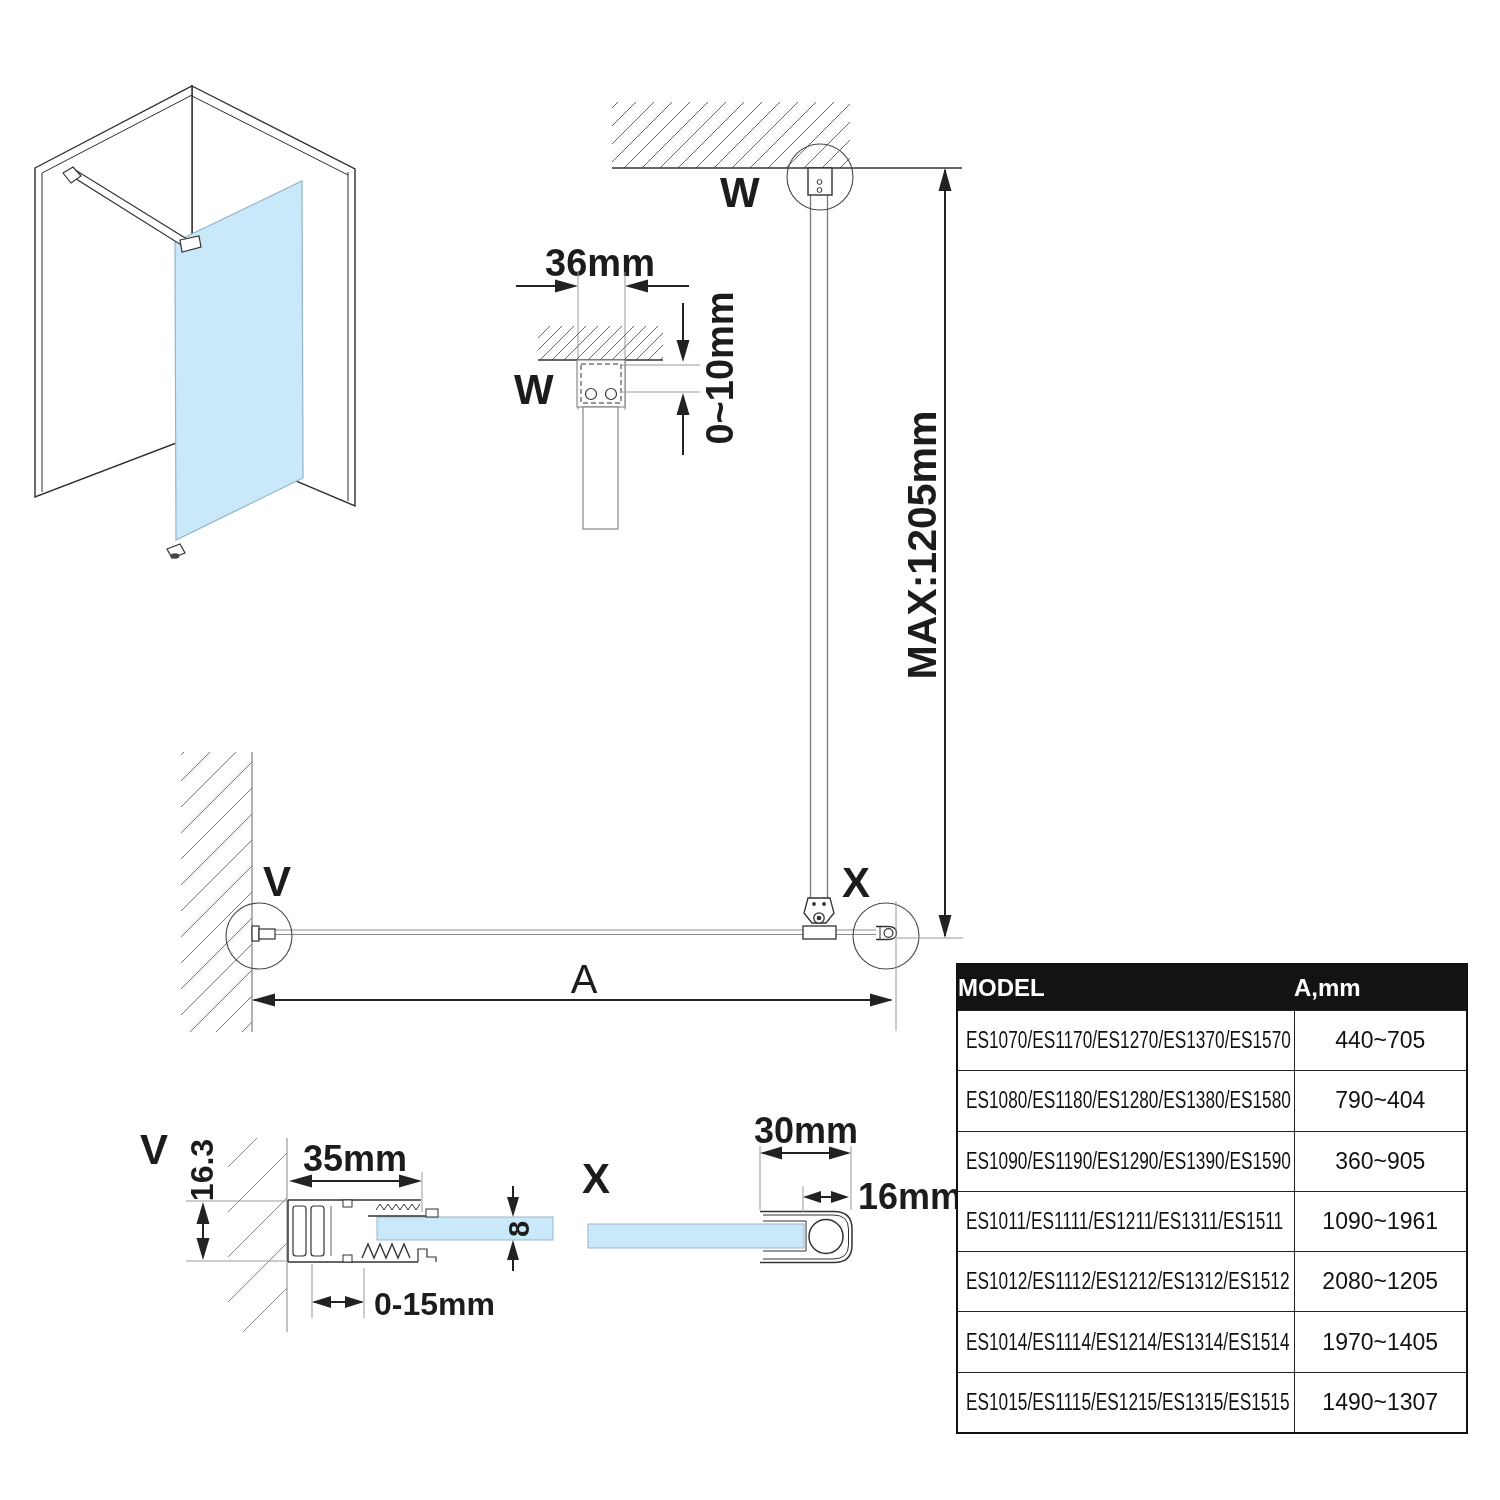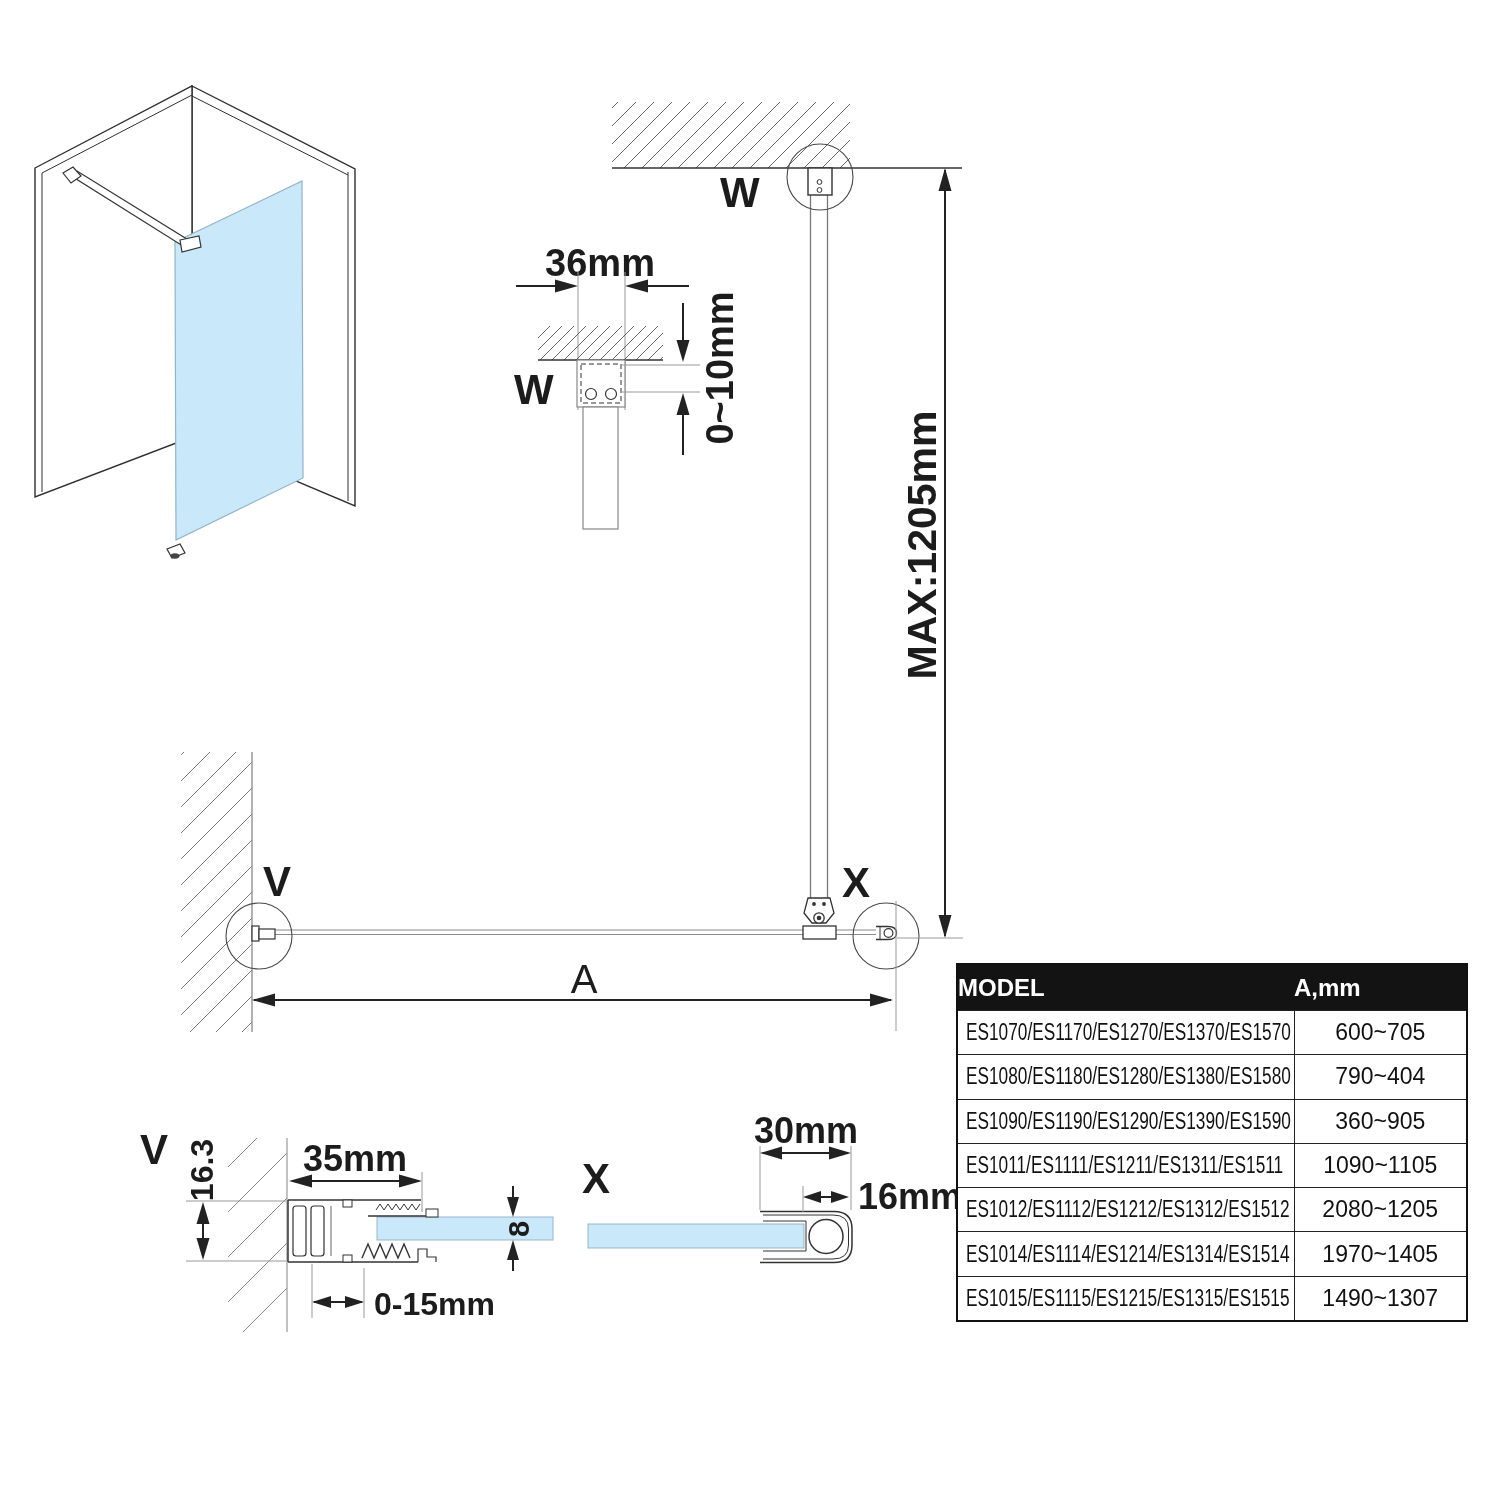--- a/index.html
+++ b/index.html
@@ -12,21 +12,21 @@
   .dim-s{font-weight:bold;font-size:32px;}
   .dim-a{font-weight:normal;font-size:40px;}
   .dim-8{font-weight:bold;font-size:29px;}
 
   
   .spec-table{position:absolute;left:956px;top:963px;width:510px;border-collapse:collapse;
               table-layout:fixed;background:#fff;border:2px solid #111;}
   .spec-table th{background:#131313;color:#fff;font-weight:bold;font-size:24px;height:45px;
                  text-align:left;padding:0;}
   .spec-table td{border-top:1px solid #222;font-size:23px;color:#111;height:43.3px;
-                 white-space:nowrap;overflow:visible;padding:0;}
+                 white-space:nowrap;overflow:visible;padding:8px;}
   .spec-table col.c-model{width:337px;}
   .spec-table col.c-a{width:173px;}
   td.model-cell{padding-left:8px;border-right:1px solid #222;}
   td.model-cell span{display:inline-block;transform:scaleX(0.75);transform-origin:0 50%;}
   td.a-cell{text-align:center;}
 </style>
 </head>
 <body>
 
 <div id="canvas">
@@ -226,33 +226,33 @@
       </colgroup>
   <thead>
     <tr>
       <th>MODEL</th>
       <th>A,mm</th>
     </tr>
   </thead>
   <tbody>
     <tr>
       <td class="model-cell"><span>ES1070/ES1170/ES1270/ES1370/ES1570</span></td>
-      <td class="a-cell">600~705</td>
+      <td class="a-cell">440~705</td>
     </tr>
     <tr>
       <td class="model-cell"><span>ES1080/ES1180/ES1280/ES1380/ES1580</span></td>
       <td class="a-cell">790~404</td>
     </tr>
     <tr>
       <td class="model-cell"><span>ES1090/ES1190/ES1290/ES1390/ES1590</span></td>
       <td class="a-cell">360~905</td>
     </tr>
     <tr>
       <td class="model-cell"><span>ES1011/ES1111/ES1211/ES1311/ES1511</span></td>
-      <td class="a-cell">1090~1105</td>
+      <td class="a-cell">1090~1961</td>
     </tr>
     <tr>
       <td class="model-cell"><span>ES1012/ES1112/ES1212/ES1312/ES1512</span></td>
       <td class="a-cell">2080~1205</td>
     </tr>
     <tr>
       <td class="model-cell"><span>ES1014/ES1114/ES1214/ES1314/ES1514</span></td>
       <td class="a-cell">1970~1405</td>
     </tr>
     <tr>

